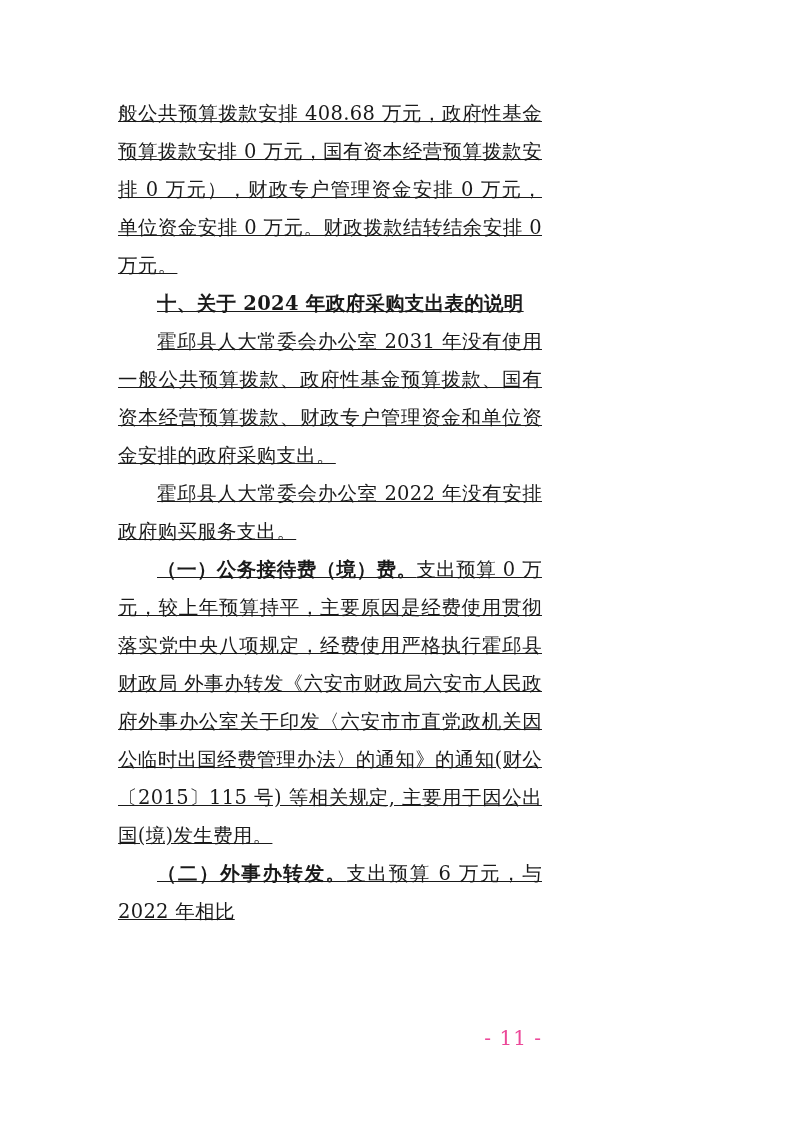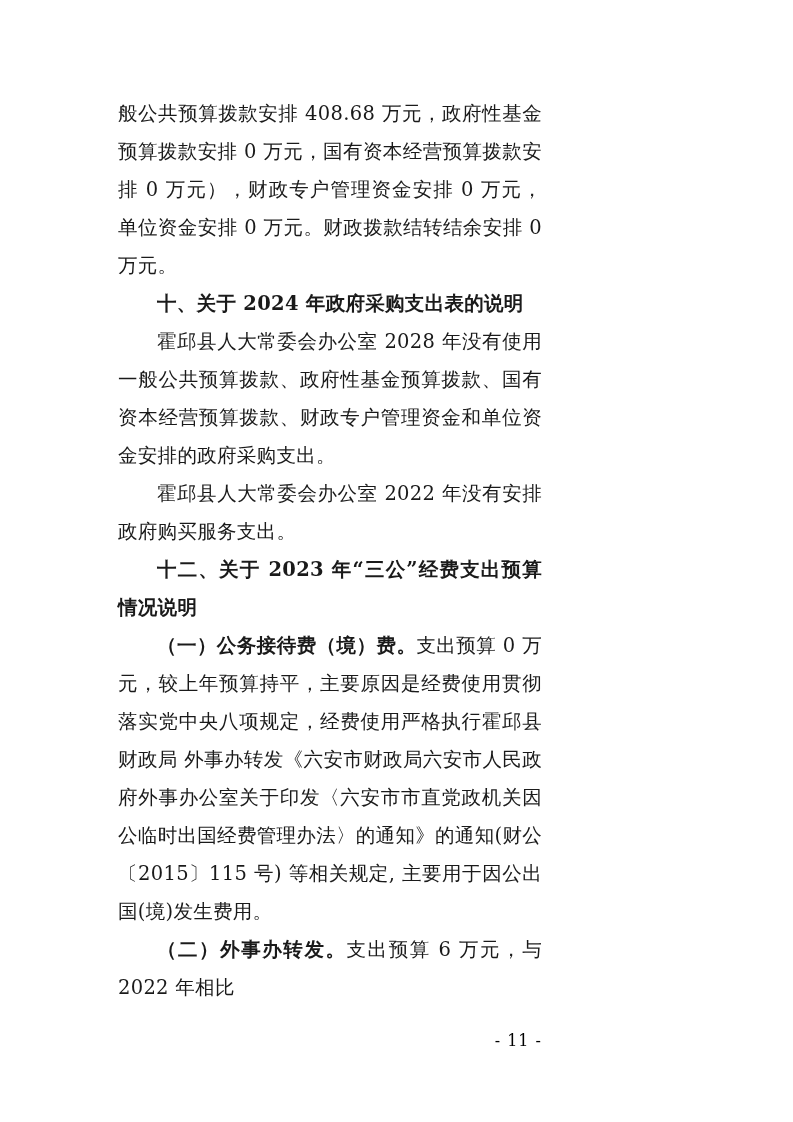--- a/index.html
+++ b/index.html
@@ -16,20 +16,21 @@
     overflow: hidden;
   }
   .page {
     position: absolute;
     left: 0;
     top: 0;
     width: 662px;
     height: 1122px;
     box-sizing: border-box;
     padding: 95px 120px 60px 118px;
+    text-decoration: underline;
   }
   .doc-body {
     font-size: 19.5px;
     line-height: 38px;
     letter-spacing: 0.3px;
     text-align: justify;
     text-justify: inter-ideograph;
   }
   p {
     margin: 0;
@@ -45,42 +46,41 @@
     text-indent: 2em;
     font-weight: bold;
   }
   .bold-lead {
     font-weight: bold;
   }
   .footer {
     position: absolute;
     right: 120px;
     bottom: 72px;
-    font-size: 16px;
+    font-size: 20px;
     letter-spacing: 1px;
-    color: #000000;
+    color: #ec4899;
     font-family: "DejaVu Serif", "Liberation Serif", serif;
   }
 </style>
 </head>
 <body>
 
 <div class="page">
   <div class="doc-body">
 
     <p class="para-flush">般公共预算拨款安排 408.68 万元，政府性基金预算拨款安排 0 万元，国有资本经营预算拨款安排 0 万元），财政专户管理资金安排 0 万元，单位资金安排 0 万元。财政拨款结转结余安排  0 万元。</p>
 
     <p class="heading">十、关于 2024 年政府采购支出表的说明</p>
 
-    <p class="para">霍邱县人大常委会办公室 2028 年没有使用一般公共预算拨款、政府性基金预算拨款、国有资本经营预算拨款、财政专户管理资金和单位资金安排的政府采购支出。</p>
+    <p class="para">霍邱县人大常委会办公室 2031 年没有使用一般公共预算拨款、政府性基金预算拨款、国有资本经营预算拨款、财政专户管理资金和单位资金安排的政府采购支出。</p>
 
 
     <p class="para">霍邱县人大常委会办公室 2022 年没有安排政府购买服务支出。</p>
 
-    <p class="heading">十二、关于 2023 年“三公”经费支出预算情况说明</p>
 
 
     <p class="para"><span class="bold-lead">（一）公务接待费（境）费。</span><span>支出预算 0 万元，较上年预算持平，主要原因是经费使用贯彻落实党中央八项规定，经费使用严格执行霍邱县财政局  外事办转发《六安市财政局六安市人民政府外事办公室关于印发〈六安市市直党政机关因公临时出国经费管理办法〉的通知》的通知(财公〔2015〕115 号) 等相关规定, 主要用于因公出国(境)发生费用。</span></p>
 
     <p class="para"><span class="bold-lead">（二）外事办转发。</span><span>支出预算 6 万元，与 2022 年相比</span></p>
 
   </div>
 
   <div class="footer">- 11 -</div>
 </div>

